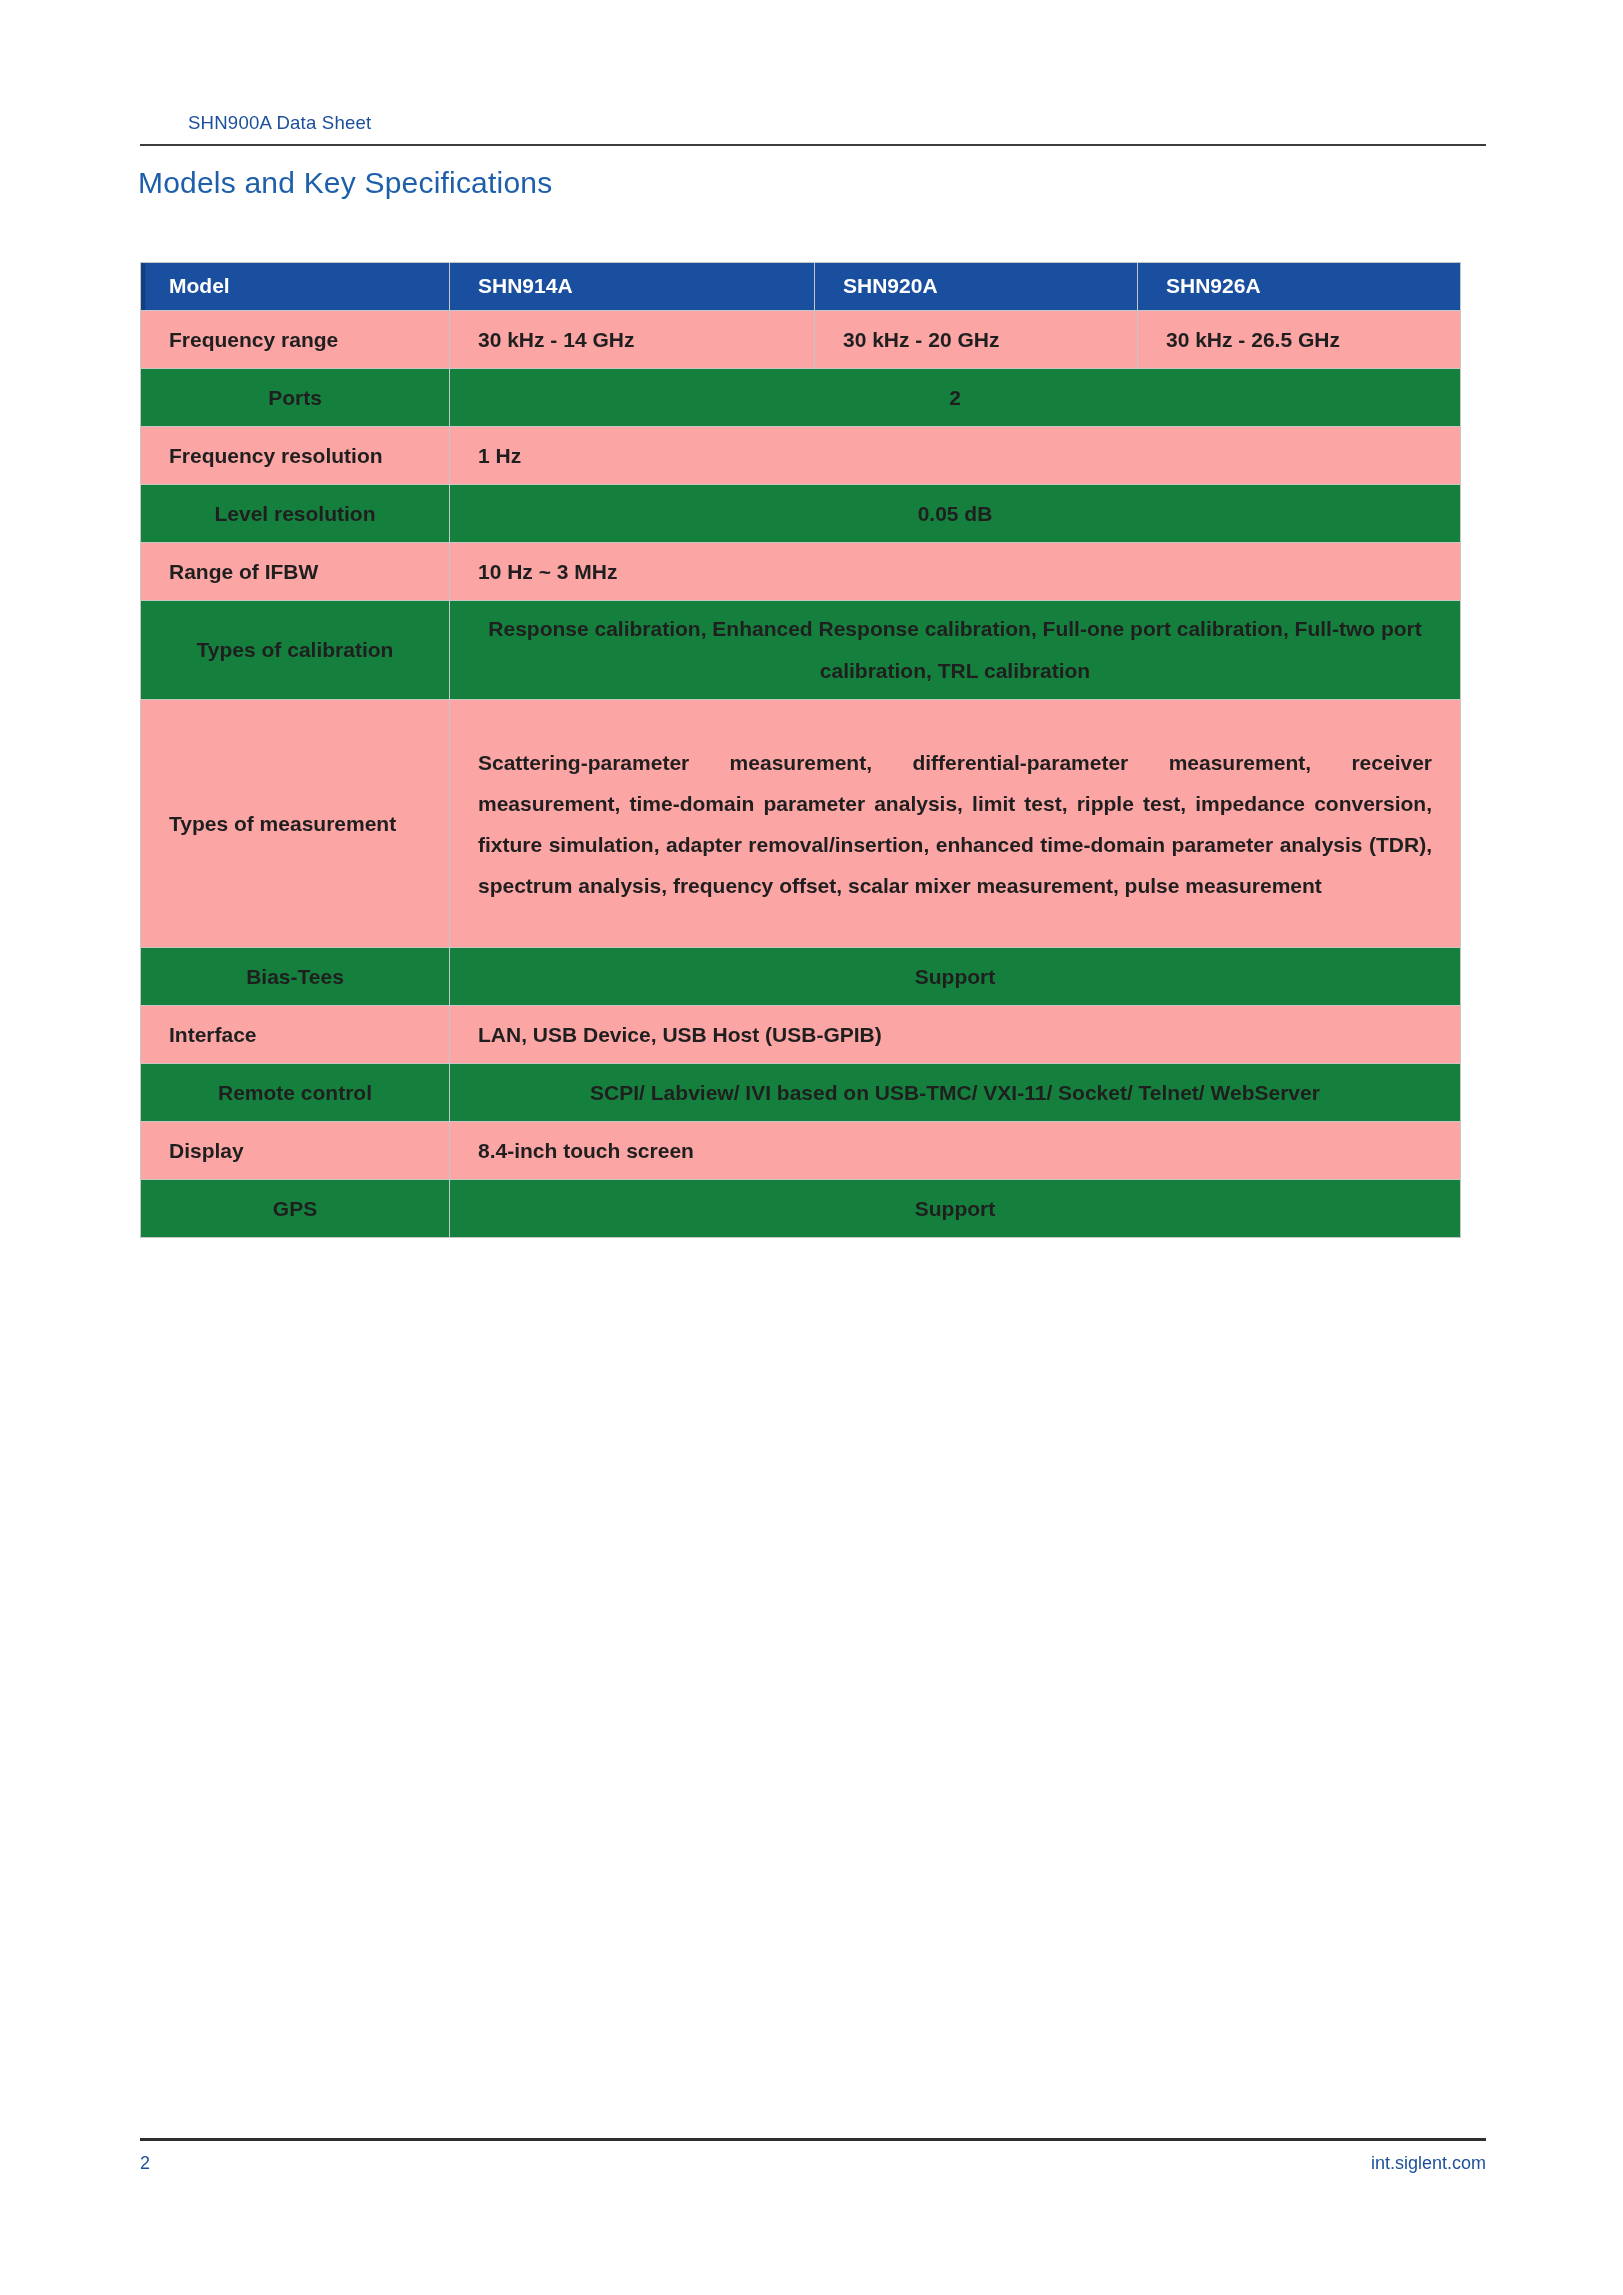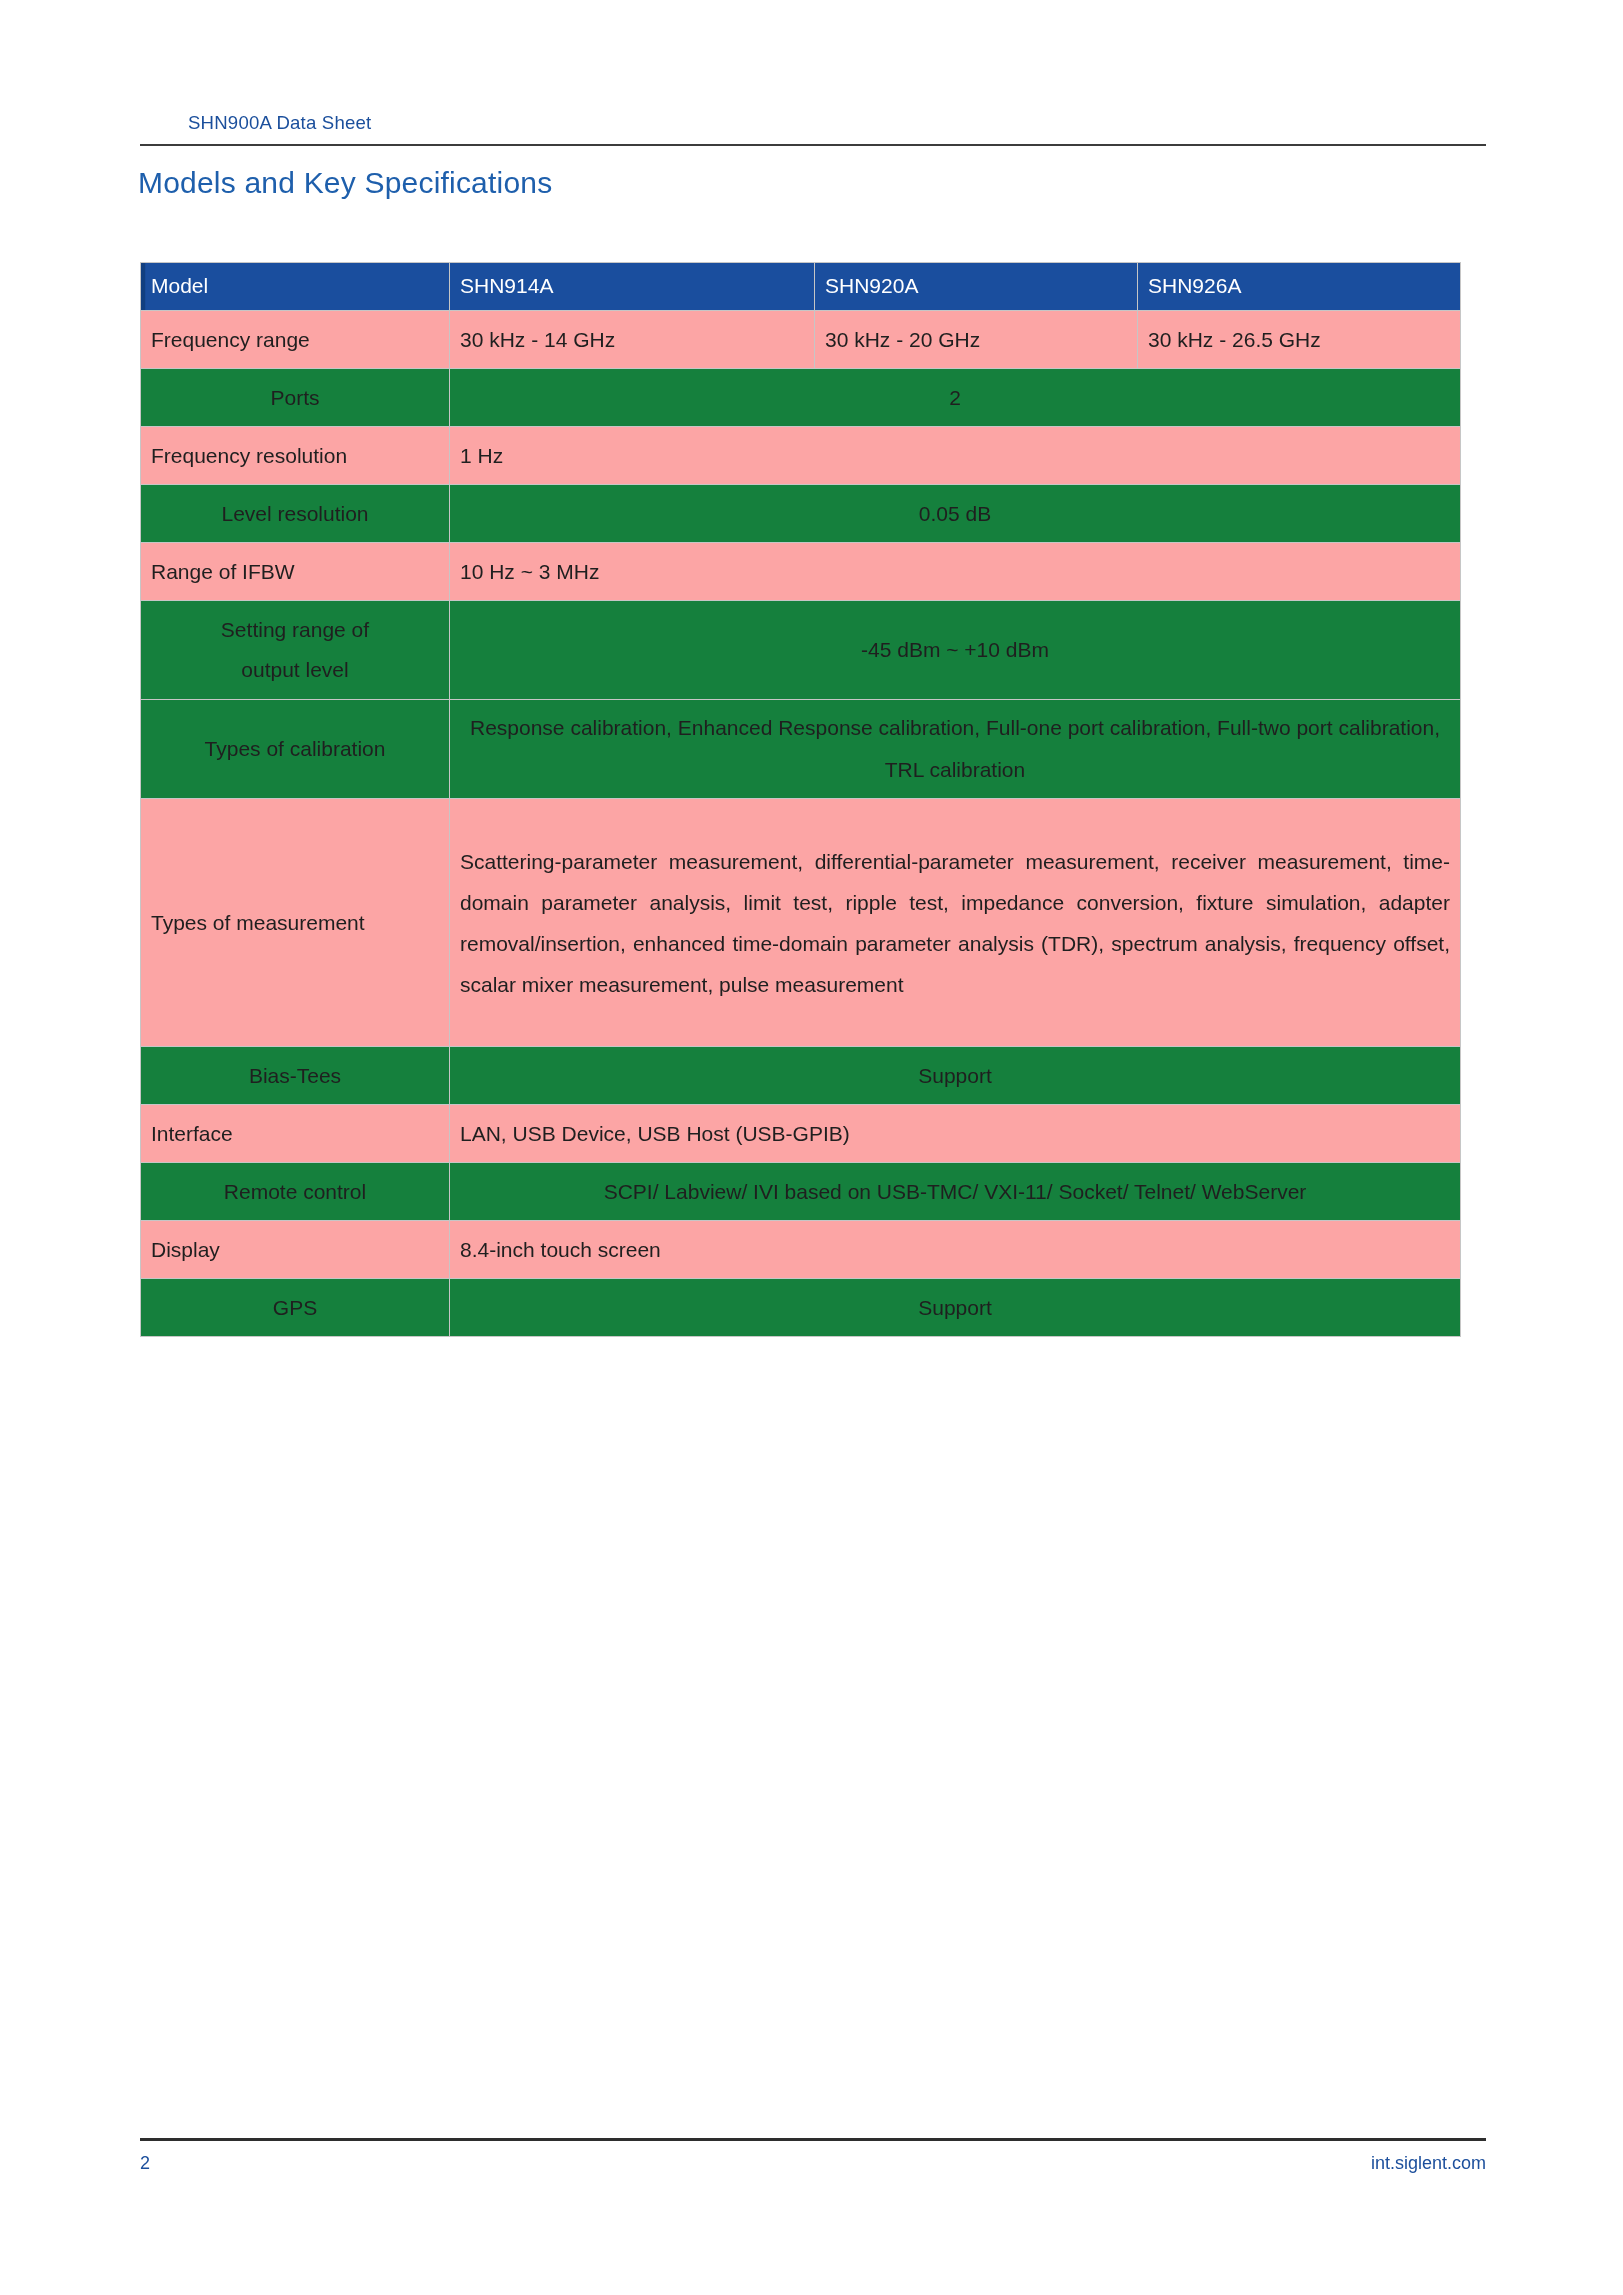--- a/index.html
+++ b/index.html
@@ -31,23 +31,23 @@
     border-collapse:collapse;table-layout:fixed;
     font-size:21px;color:#1f1f1f;
   }
   .spec-table col.c1{width:309px;}
   .spec-table col.c2{width:365px;}
   .spec-table col.c3{width:323px;}
   .spec-table col.c4{width:323px;}
   .spec-table th,.spec-table td{
     border:1.7px solid #c6c6c6;
     vertical-align:middle;
-    padding:5px 10px;
+    padding:5px 28px;
     text-align:left;
-    font-weight:normal;
+    font-weight:bold;
     line-height:1.45;
     margin-left:44px;
   }
   .spec-table thead th{
     background:#1a4e9e;color:#ffffff;
     height:44px;padding-top:1.7px;padding-bottom:1.7px;
   }
   .spec-table thead th:first-child{box-shadow:inset 4.2px 0 0 #113f80;}
   .spec-table tr.h1 td{height:47px;}
   .spec-table tr.h2 td{height:88px;}
@@ -112,25 +112,20 @@
     </tr>
     <tr class="gray h1">
       <td>Level resolution</td>
       <td colspan="3">0.05 dB</td>
     </tr>
     <tr class="white h1">
       <td>Range of IFBW</td>
       <td colspan="3">10 Hz ~ 3 MHz</td>
     </tr>
     <tr class="gray h2">
-      <td class="prewrap">Setting range of
-output level</td>
-      <td colspan="3">-45 dBm ~ +10 dBm</td>
-    </tr>
-    <tr class="gray h2">
       <td>Types of calibration</td>
       <td colspan="3" class="wrap2">Response calibration, Enhanced Response calibration, Full-one port calibration, Full-two port calibration, TRL calibration</td>
     </tr>
     <tr class="white h5">
       <td>Types of measurement</td>
       <td colspan="3" class="justify">Scattering-parameter measurement, differential-parameter measurement, receiver measurement, time-domain parameter analysis, limit test, ripple test, impedance conversion, fixture simulation, adapter removal/insertion, enhanced time-domain parameter analysis (TDR), spectrum analysis, frequency offset, scalar mixer measurement, pulse measurement</td>
     </tr>
     <tr class="gray h1">
       <td>Bias-Tees</td>
       <td colspan="3">Support</td>

